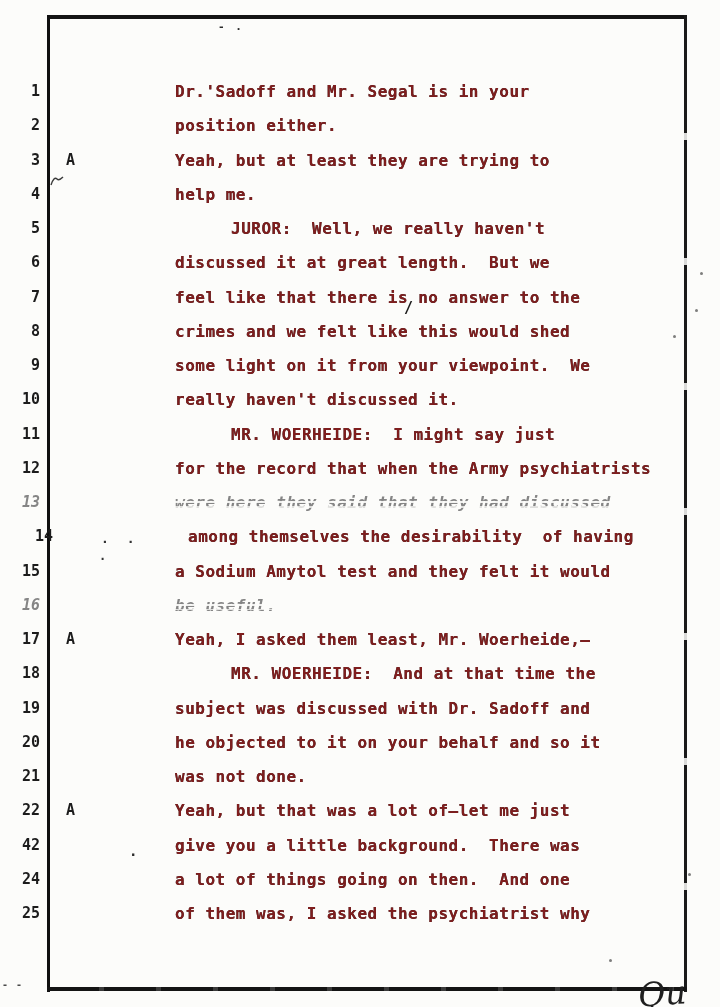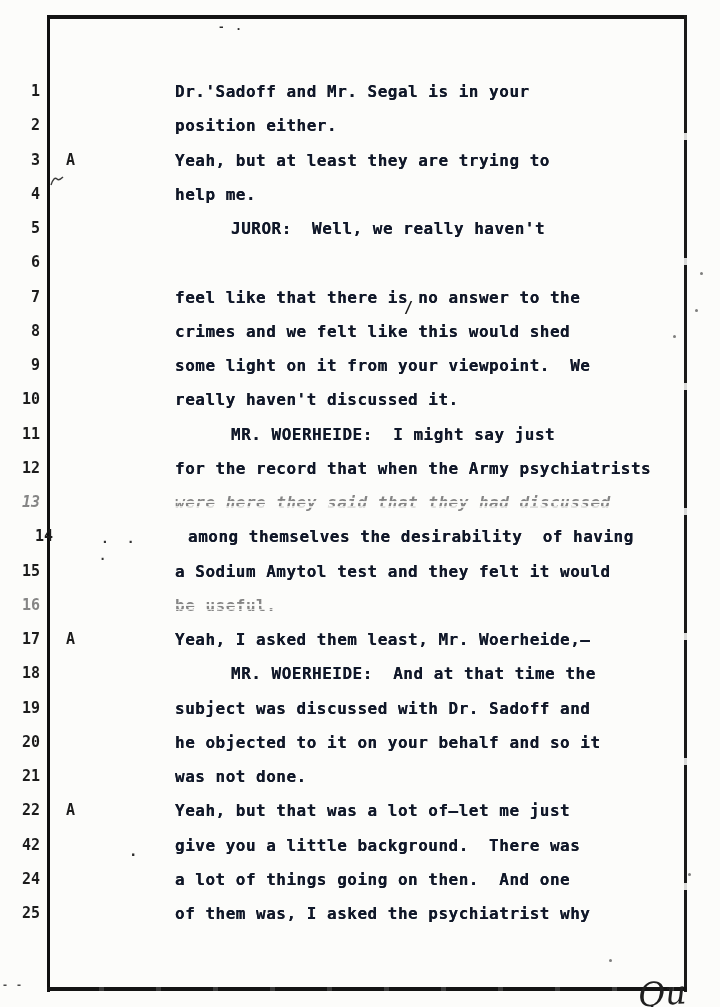--- a/index.html
+++ b/index.html
@@ -14,21 +14,21 @@
   .frame-right  { position:absolute; left:684px; top:15px;  width:3px;   height:977px;
                   background:repeating-linear-gradient(180deg,#1a1a1a 0 118px, rgba(26,26,26,.15) 118px 125px); }
   .frame-bottom { position:absolute; left:47px;  top:987px; width:640px; height:4px;
                   background:repeating-linear-gradient(90deg,#141414 0 52px,#3a3a3a 52px 57px); }
   
   .row  { position:absolute; left:0; width:720px; height:26px; }
   .num  { position:absolute; left:0;  top:1px; width:40px; text-align:right;
           font-size:15px; font-weight:700; color:#1c1c1c; }
   .marker { position:absolute; left:66px; top:1px; font-size:15px; font-weight:700; color:#1c1c1c; }
   .text { position:absolute; left:175px; top:0; font-size:16px; font-weight:700;
-          color:#0f172a; white-space:pre; letter-spacing:0.5px; line-height:22px;
+          color:#7f1d1d; white-space:pre; letter-spacing:0.5px; line-height:22px;
           text-shadow:0 0 0.6px rgba(15,15,15,.85); }
   .row.indent .text { left:231px; }
   .row.faded .num,
   .row.faded .text { color:#858585; text-shadow:none; filter:blur(.3px); }
   .row.faded .text::after  { content:""; position:absolute; left:-2px; right:-2px; top:9px;
                              height:2px; background:rgba(252,252,250,.9); }
   .row.faded .text::before { content:""; position:absolute; left:-2px; right:-2px; top:14px;
                              height:1.5px; background:rgba(252,252,250,.75); }
   
   .mark { position:absolute; color:#2e2e2e; font-weight:700; }
@@ -78,20 +78,21 @@
     <span class="text">help me.</span>
   </div>
       <div class="row indent" style="top: 218px;">
     <span class="num">5</span>
     <span class="marker"></span>
     <span class="text">JUROR:  Well, we really haven't</span>
   </div>
       <div class="row" style="top: 252.25px;">
     <span class="num">6</span>
     <span class="marker"></span>
+    <span class="text">discussed it at great length.  But we</span>
   </div>
       <div class="row" style="top: 286.5px;">
     <span class="num">7</span>
     <span class="marker"></span>
     <span class="text">feel like that there is no answer to the</span>
   </div>
       <div class="row" style="top: 320.75px;">
     <span class="num">8</span>
     <span class="marker"></span>
     <span class="text">crimes and we felt like this would shed</span>
@@ -124,21 +125,21 @@
       <div class="row" style="top: 526.25px; margin-left: 13px;">
     <span class="num">14</span>
     <span class="marker"></span>
     <span class="text">among themselves the desirability  of having</span>
   </div>
       <div class="row" style="top: 560.5px;">
     <span class="num">15</span>
     <span class="marker"></span>
     <span class="text">a Sodium Amytol test and they felt it would</span>
   </div>
-      <div class="row faded" style="top: 594.75px;">
+      <div class="row faded" style="top: 594.75px; font-style: italic;">
     <span class="num">16</span>
     <span class="marker"></span>
     <span class="text">be useful.</span>
   </div>
       <div class="row" style="top: 629px;">
     <span class="num">17</span>
     <span class="marker">A</span>
     <span class="text">Yeah, I asked them least, Mr. Woerheide,—</span>
   </div>
       <div class="row indent" style="top: 663.25px;">

